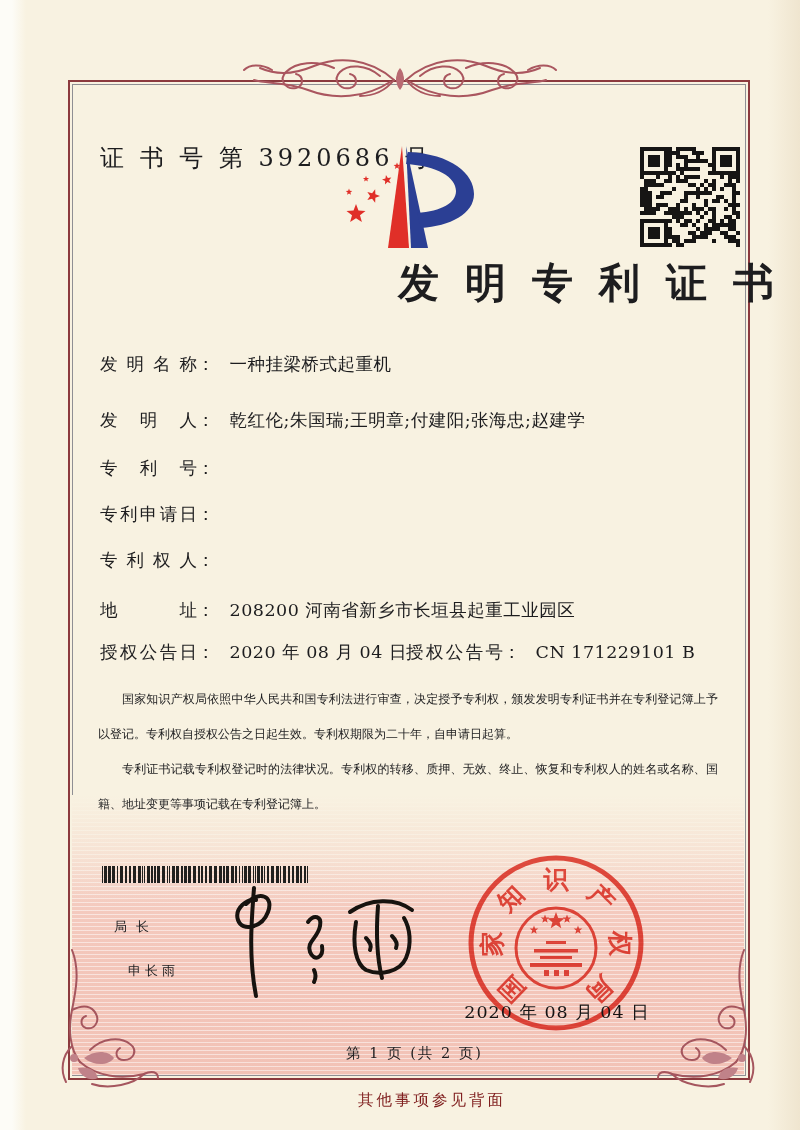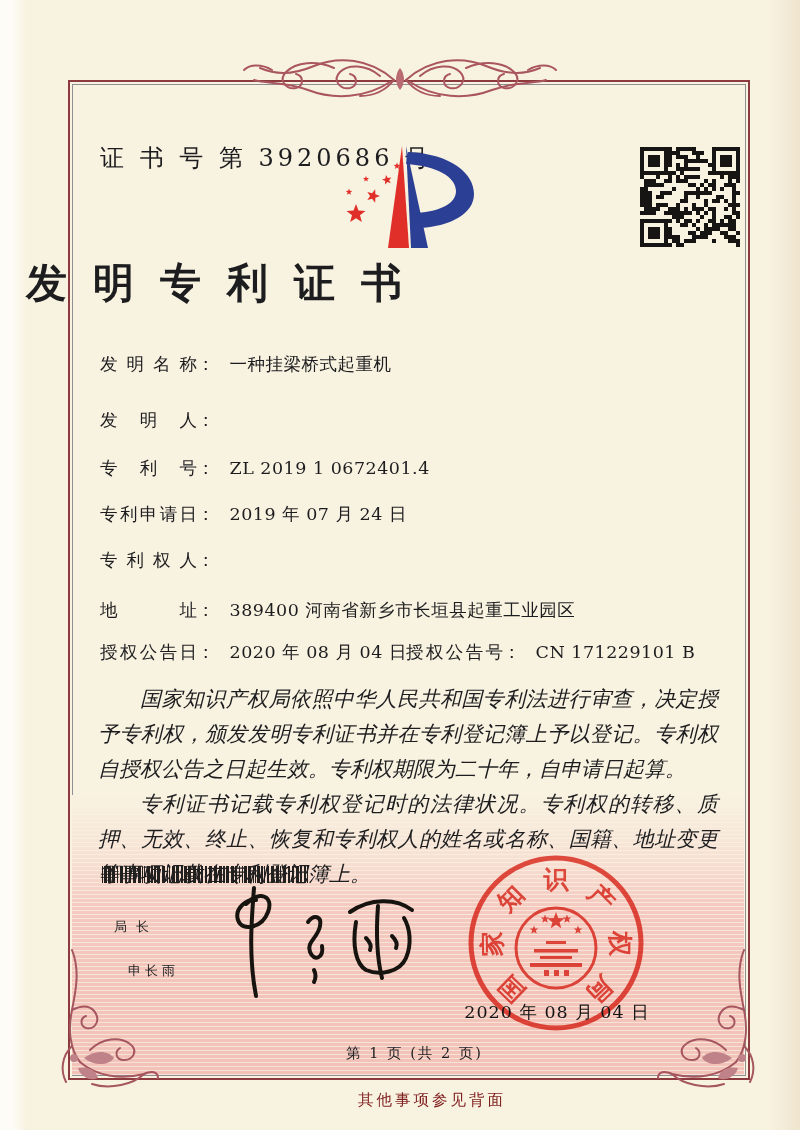--- a/index.html
+++ b/index.html
@@ -18,27 +18,27 @@
     left:72px;top:795px;width:672px;height:280px;
     background:
       repeating-linear-gradient(0deg, rgba(255,255,255,.5) 0 1px, rgba(255,255,255,0) 1px 4px),
       linear-gradient(180deg,#f6d2c7 0,#f3c6ba 60%,#f2c2b6 100%);
   }
   .panel-fade{
     position:absolute;left:0;top:0;width:100%;height:110px;
     background:linear-gradient(180deg,#f8f2e1 0,rgba(248,242,225,.55) 55%,rgba(248,242,225,0) 100%);
   }
   .cert-no{left:100px;top:142px;font-size:24px;letter-spacing:4px;}
-  .title{left:0;top:256px;width:100%;text-align:left;font-size:41px;font-weight:700;
+  .title{left:0;top:256px;width:100%;text-align:right;font-size:41px;font-weight:700;
          letter-spacing:26px;text-indent:26px;}
   .frow{position:absolute;left:100px;display:flex;align-items:baseline;font-size:17.5px;}
   .jlabel{display:inline-flex;justify-content:space-between;width:97px;}
   .colon{margin:0 2px 0 0;}
   .fval{margin-left:13px;white-space:nowrap;letter-spacing:.5px;}
-  .paras{left:98px;top:682px;width:620px;font-size:21px;line-height:35px;text-align:justify;font-style:italic;}
+  .paras{left:98px;top:682px;width:620px;font-size:12px;line-height:35px;text-align:justify;}
   .paras p{margin:0;text-indent:2em;}
   .signer{font-size:13px;letter-spacing:9px;}
   .seal-wrap{left:466px;top:853px;width:180px;height:180px;opacity:.88;mix-blend-mode:multiply;}
   .seal-date{left:462px;top:1000px;width:190px;text-align:center;font-size:17.5px;letter-spacing:1px;color:#141414;}
   .page-info{left:68px;top:1044px;width:693px;text-align:center;font-size:14.5px;letter-spacing:2px;}
   .back-note{left:0;top:1090px;width:100%;text-align:center;font-size:15.5px;letter-spacing:3px;color:#7f1d1d;margin-left:32px;}
   .orn{pointer-events:none;}
   svg text{font-family:"DejaVu Serif","Liberation Serif",serif;}
 </style>
 </head>
@@ -379,57 +379,56 @@
     <span class="colon">：</span>
   <span class="fval">一种挂梁桥式起重机</span>
 </div>
 <div class="frow" style="top:408px;">
   <span class="jlabel">
       <span>发</span>
       <span>明</span>
       <span>人</span>
     </span>
     <span class="colon">：</span>
+  <span class="fval">乾红伦;朱国瑞;王明章;付建阳;张海忠;赵建学</span>
 </div>
 <div class="frow" style="top:456px;">
   <span class="jlabel">
       <span>专</span>
       <span>利</span>
       <span>号</span>
     </span>
     <span class="colon">：</span>
-  <span class="fval">ZL 2019 1 0672401.4</span>
 </div>
 <div class="frow" style="top:502px;">
   <span class="jlabel">
       <span>专</span>
       <span>利</span>
       <span>申</span>
       <span>请</span>
       <span>日</span>
     </span>
     <span class="colon">：</span>
-  <span class="fval">2019 年 07 月 24 日</span>
 </div>
 <div class="frow" style="top:548px;">
   <span class="jlabel">
       <span>专</span>
       <span>利</span>
       <span>权</span>
       <span>人</span>
     </span>
     <span class="colon">：</span>
 </div>
 <div class="frow" style="top:598px;">
   <span class="jlabel">
       <span>地</span>
       <span>址</span>
     </span>
     <span class="colon">：</span>
-  <span class="fval">389400 河南省新乡市长垣县起重工业园区</span>
+  <span class="fval">208200 河南省新乡市长垣县起重工业园区</span>
 </div>
 <div class="frow" style="top:640px;">
   <span class="jlabel">
       <span>授</span>
       <span>权</span>
       <span>公</span>
       <span>告</span>
       <span>日</span>
     </span>
     <span class="colon">：</span>

